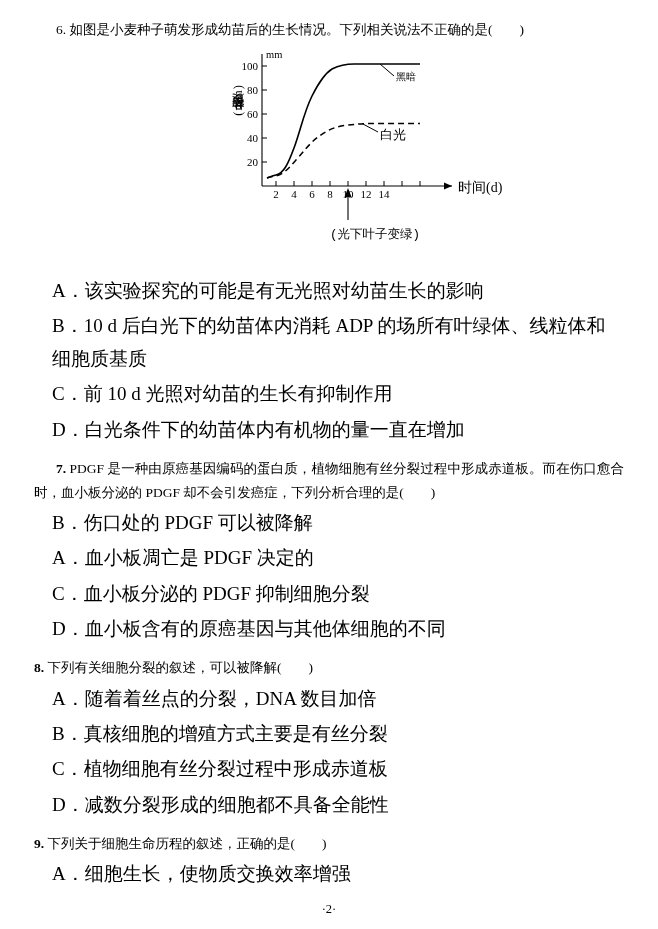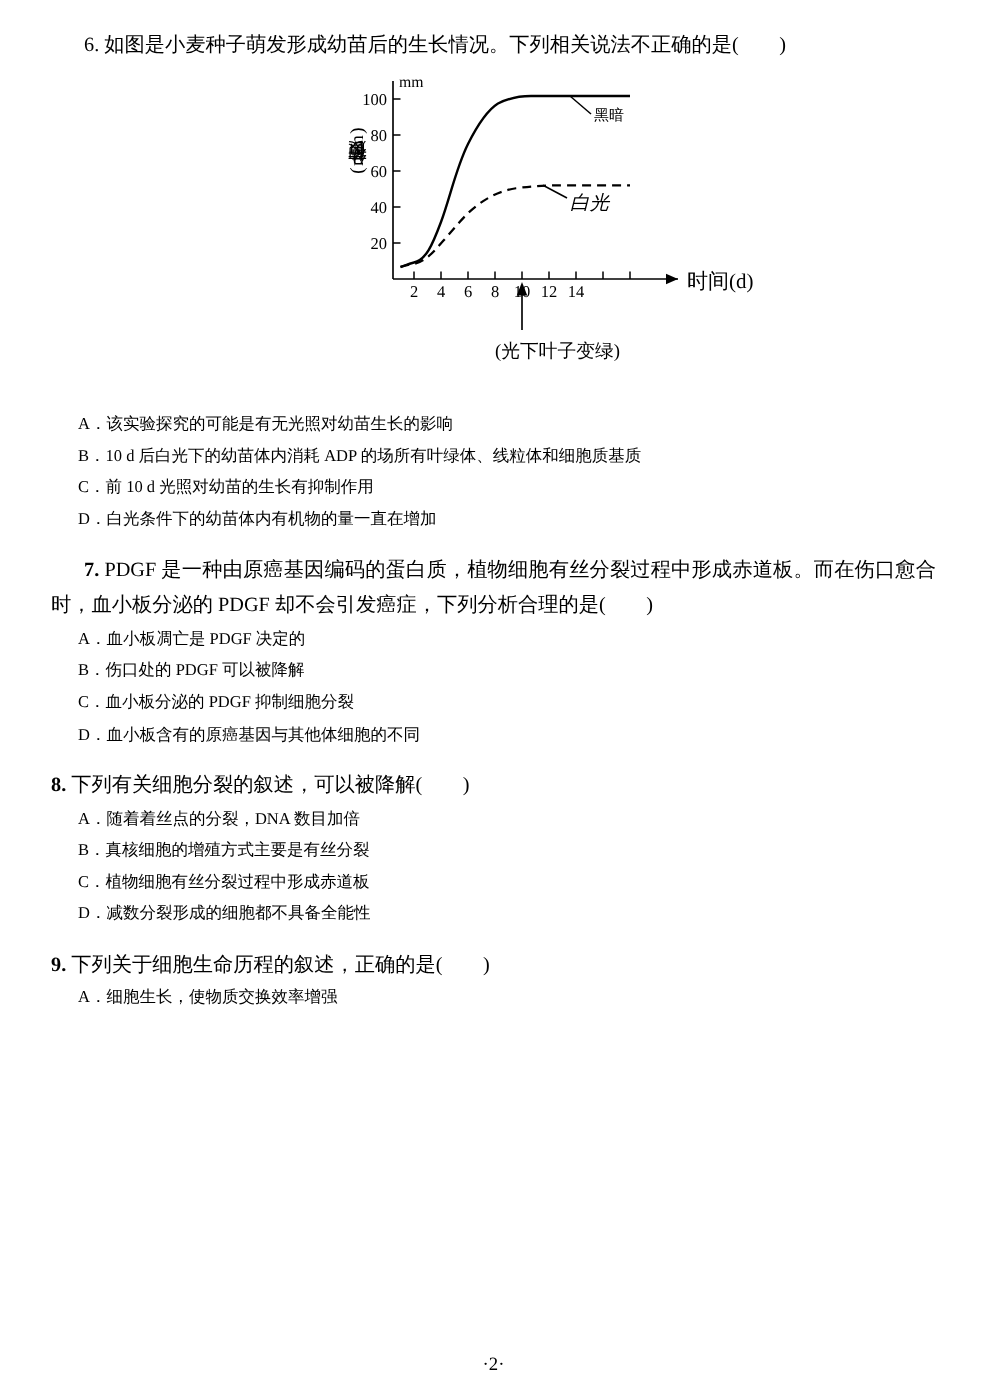--- a/index.html
+++ b/index.html
@@ -29,21 +29,21 @@
     text-align: justify;
   }
   .q-num {
     font-weight: bold;
     font-family: "Liberation Serif", serif;
   }
   .q-num-plain {
     font-weight: normal;
   }
   .opt {
-    font-size: 11px;
+    font-size: 19px;
     line-height: 1.75;
     margin: 0 0 2px 0;
     padding-left: 18px;
   }
   .indent {
     text-indent: 22px;
   }
   .spacer-sm { height: 9px; }
   .spacer-md { height: 16px; }
 
@@ -59,20 +59,21 @@
     top: 0;
     width: 340px;
     height: 200px;
   }
   .fig-caption {
     position: absolute;
     left: 296px;
     top: 178px;
     font-size: 12.5px;
     white-space: nowrap;
+    font-family: Liberation Mono, monospace;
   }
   .ylabel {
     position: absolute;
     left: 46px;
     top: 36px;
     width: 16px;
     font-size: 12.5px;
     writing-mode: vertical-rl;
     transform: rotate(180deg);
     letter-spacing: 1px;
@@ -84,21 +85,20 @@
     top: 22px;
     font-size: 10px;
     white-space: nowrap;
   }
   .lbl-light {
     position: absolute;
     left: 196px;
     top: 78px;
     font-size: 13px;
     white-space: nowrap;
-    font-style: italic;
   }
   .lbl-xaxis {
     position: absolute;
     left: 274px;
     top: 131px;
     font-size: 14px;
     white-space: nowrap;
   }
   .footer {
     position: absolute;
@@ -205,22 +205,22 @@
   <p class="opt">B．10 d 后白光下的幼苗体内消耗 ADP 的场所有叶绿体、线粒体和细胞质基质</p>
   <p class="opt">C．前 10 d 光照对幼苗的生长有抑制作用</p>
   <p class="opt">D．白光条件下的幼苗体内有机物的量一直在增加</p>
 
   <div class="spacer-sm"></div>
 
   <p class="q-line indent">
     <span class="q-num">7.</span>
     <span>PDGF 是一种由原癌基因编码的蛋白质，植物细胞有丝分裂过程中形成赤道板。而在伤口愈合时，血小板分泌的 PDGF 却不会引发癌症，下列分析合理的是(　　)</span>
   </p>
+  <p class="opt">B．伤口处的 PDGF 可以被降解</p>
   <p class="opt">A．血小板凋亡是 PDGF 决定的</p>
-  <p class="opt">B．伤口处的 PDGF 可以被降解</p>
   <p class="opt">C．血小板分泌的 PDGF 抑制细胞分裂</p>
   <p class="opt">D．血小板含有的原癌基因与其他体细胞的不同</p>
 
   <div class="spacer-sm"></div>
 
   <p class="q-line">
     <span class="q-num">8.</span>
     <span>下列有关细胞分裂的叙述，可以被降解(　　)</span>
   </p>
   <p class="opt">A．随着着丝点的分裂，DNA 数目加倍</p>

